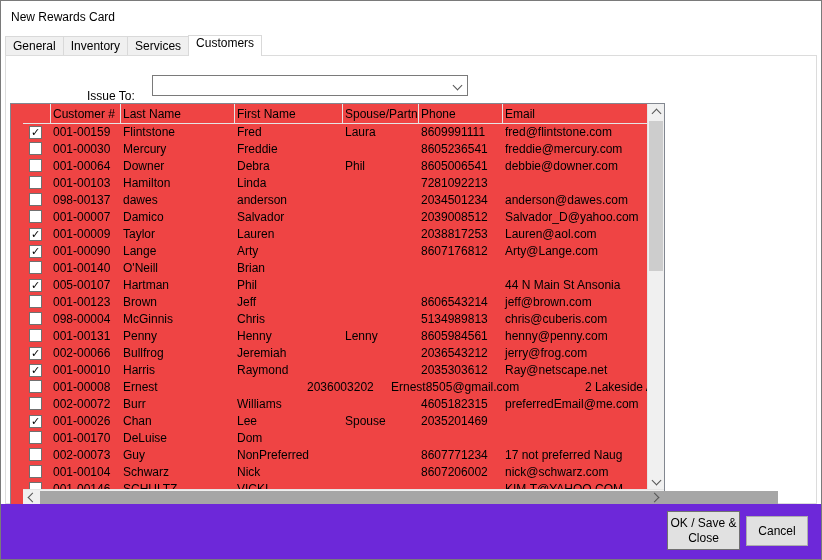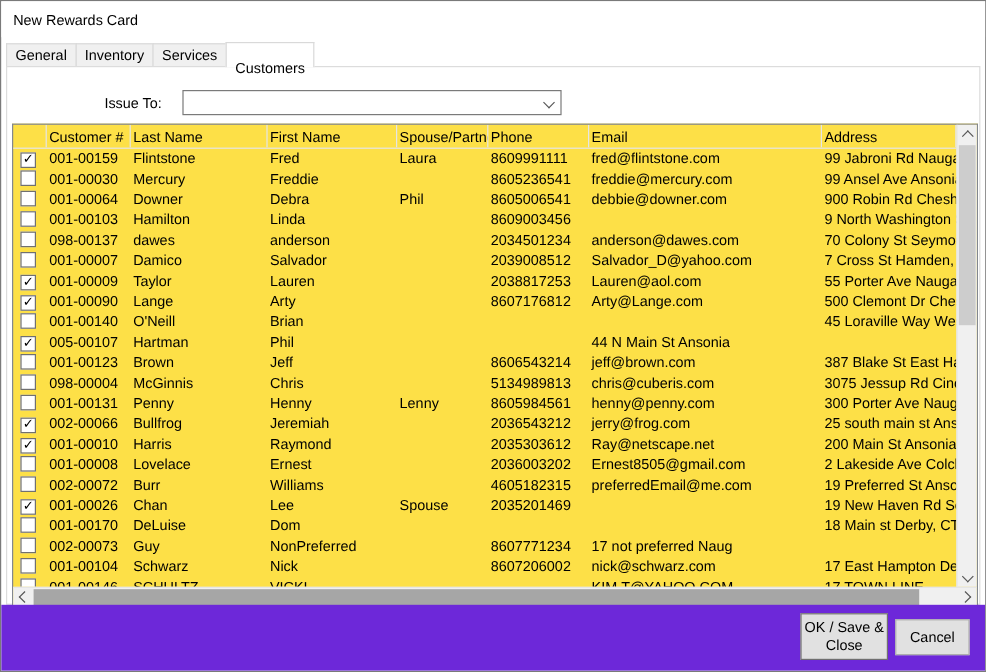--- a/index.html
+++ b/index.html
@@ -7,36 +7,36 @@
   body { width:822px; height:560px; font-family:"Liberation Sans","DejaVu Sans",sans-serif; font-size:12px; color:#000; }
 
   .window { position:relative; width:822px; height:560px; background:#fff; border:1px solid #7a7a7a; overflow:hidden; }
 
   .titlebar { position:absolute; top:0; left:0; right:0; height:30px; background:#fff; }
   .title { position:absolute; left:10px; top:9px; white-space:nowrap; }
 
   .tabs { position:absolute; left:4px; top:33px; height:21px; display:flex; align-items:flex-end; z-index:3; }
   .tab { height:19px; padding:2px 7px 0 7px; background:#f0f0f0; border:1px solid #d9d9d9; border-bottom:none; line-height:15px; white-space:nowrap; }
   .tab + .tab { margin-left:-1px; }
-  .tab.active { height:21px; background:#fff; margin-bottom:-1px; padding-top:14px; z-index:4; }
+  .tab.active { height:21px; background:#fff; margin-bottom:-1px; padding-top:0; z-index:4; }
 
   .tab-page { position:absolute; left:4px; top:54px; right:4px; bottom:55px; background:#fff; border:1px solid #dcdcdc; }
 
-  .issue-label { position:absolute; left:81px; top:23px; }
+  .issue-label { position:absolute; left:81px; top:33px; }
   .combo { position:absolute; left:146px; top:19px; width:316px; height:21px; border:1px solid #7a7a7a; background:#fff; }
   .combo .chev-box { position:absolute; right:2px; top:2px; width:16px; height:15px; text-align:center; }
 
   .chev { display:inline-block; width:7px; height:7px; border-right:1px solid #555; border-bottom:1px solid #555; }
   .chev.down  { transform:rotate(45deg);  margin-top:2px; }
   .chev.up    { transform:rotate(-135deg); margin-top:6px; }
   .chev.right { transform:rotate(-45deg); margin-left:-2px; }
   .chev.left  { transform:rotate(135deg); margin-left:2px; }
 
-  .grid { position:absolute; left:4px; top:47px; width:805px; height:404px; border:1px solid #828790; background:#fde047;
-          display:grid; grid-template-columns:1fr 17px; grid-template-rows:20px 1fr 17px; }
+  .grid { position:absolute; left:4px; top:47px; width:655px; height:404px; border:1px solid #828790; background:#ef4444;
+          display:grid; grid-template-columns:1fr 17px; grid-template-rows:20px 1fr 17px;padding-left:12px; }
 
   .grid-header { grid-column:1; grid-row:1; display:flex; border-bottom:1px solid #e5e5e5; overflow:hidden; }
   .hcell { border-right:1px solid #e5e5e5; padding:3px 2px 0 2px; overflow:hidden; white-space:nowrap; flex:none; }
 
   .grid-body { grid-column:1; grid-row:2; overflow:hidden; }
   .grid-row { display:flex; height:17px; align-items:center; }
   .cell { padding:0 2px; overflow:hidden; white-space:nowrap; height:17px; line-height:17px; flex:none; }
 
   .c0{width:28px} .c1{width:70px} .c2{width:114px} .c3{width:108px}
   .c4{width:76px} .c5{width:84px} .c6{width:194px}
@@ -130,21 +130,21 @@
             <div class="cell c5">8605006541</div>
             <div class="cell c6">debbie@downer.com</div>
             <div class="cell c7">900 Robin Rd Cheshi</div>
           </div>
           <div class="grid-row">
             <div class="cell c0"><span class="checkbox"></span></div>
             <div class="cell c1">001-00103</div>
             <div class="cell c2">Hamilton</div>
             <div class="cell c3">Linda</div>
             <div class="cell c4"></div>
-            <div class="cell c5">8609003456</div>
+            <div class="cell c5">7281092213</div>
             <div class="cell c6"></div>
             <div class="cell c7">9 North Washington S</div>
           </div>
           <div class="grid-row">
             <div class="cell c0"><span class="checkbox"></span></div>
             <div class="cell c1">098-00137</div>
             <div class="cell c2">dawes</div>
             <div class="cell c3">anderson</div>
             <div class="cell c4"></div>
             <div class="cell c5">2034501234</div>
@@ -246,21 +246,20 @@
             <div class="cell c2">Harris</div>
             <div class="cell c3">Raymond</div>
             <div class="cell c4"></div>
             <div class="cell c5">2035303612</div>
             <div class="cell c6">Ray@netscape.net</div>
             <div class="cell c7">200 Main St Ansonia,</div>
           </div>
           <div class="grid-row">
             <div class="cell c0"><span class="checkbox"></span></div>
             <div class="cell c1">001-00008</div>
-            <div class="cell c2">Lovelace</div>
             <div class="cell c3">Ernest</div>
             <div class="cell c4"></div>
             <div class="cell c5">2036003202</div>
             <div class="cell c6">Ernest8505@gmail.com</div>
             <div class="cell c7">2 Lakeside Ave Colch</div>
           </div>
           <div class="grid-row">
             <div class="cell c0"><span class="checkbox"></span></div>
             <div class="cell c1">002-00072</div>
             <div class="cell c2">Burr</div>

